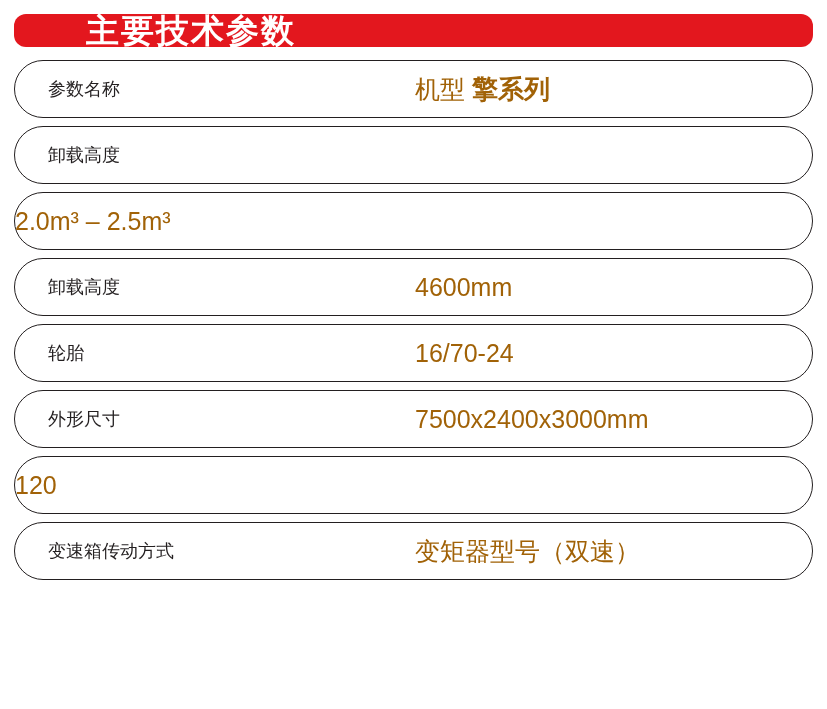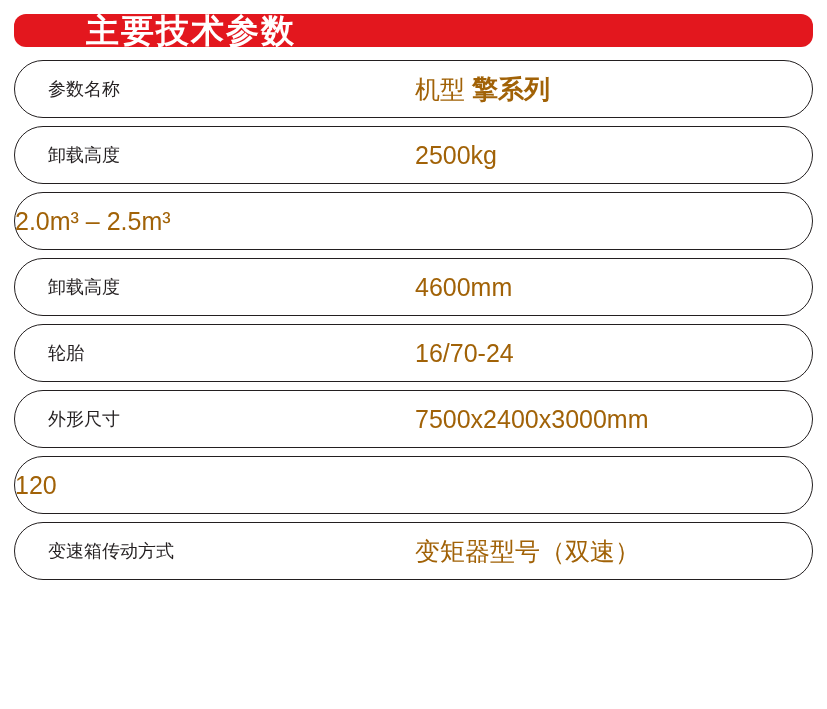--- a/index.html
+++ b/index.html
@@ -86,21 +86,20 @@
 
   <div class="rows">
 
     <div class="row header">
       <div class="cell-label">参数名称</div>
       <div class="cell-value"><span>机型 </span><span class="strong">擎系列</span></div>
     </div>
 
     <div class="row">
       <div class="cell-label">卸载高度</div>
-      <div class="cell-value">2500kg</div>
     </div>
 
     <div class="row">
       <div class="cell-value">2.0m³ – 2.5m³</div>
     </div>
 
 
     <div class="row">
       <div class="cell-label">卸载高度</div>
       <div class="cell-value">4600mm</div>

